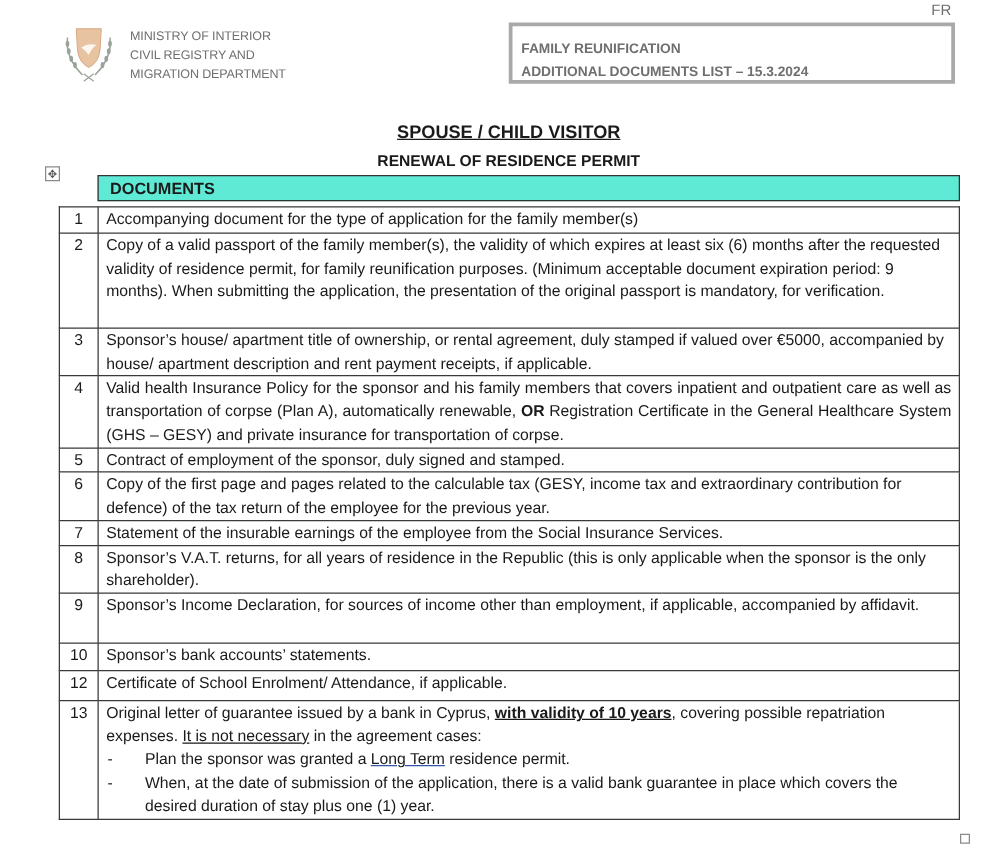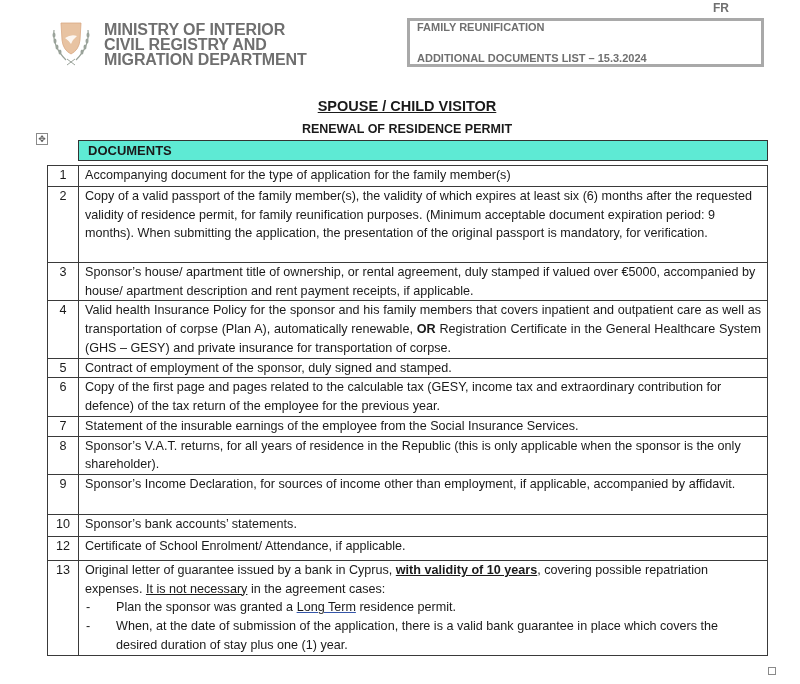--- a/index.html
+++ b/index.html
@@ -1,29 +1,29 @@
 <!DOCTYPE html>
 <html><head>
 <meta charset="utf-8">
 <style>
   html, body { margin:0; padding:0; background:#ffffff; }
   body { width:800px; height:684px; position:relative; overflow:hidden;
          font-family:"Liberation Sans", "DejaVu Sans", sans-serif; color:#1a1a1a; }
 
   .emblem { position:absolute; left:46px; top:20px; width:50px; height:48px; }
-  .ministry { position:absolute; left:104px; top:22px; font-size:16px; font-weight:bold;
+  .ministry { position:absolute; left:104px; top:22px; font-size:10px; font-weight:normal;
               color:#6f6f6f; line-height:15px; letter-spacing:-0.1px; }
   .ministry div { white-space:nowrap; }
 
-  .fr-code { position:absolute; left:713px; top:1px; font-size:12px; font-weight:bold; color:#6f6f6f; }
+  .fr-code { position:absolute; left:745px; top:1px; font-size:12px; font-weight:normal; color:#6f6f6f; }
 
   .title-box { position:absolute; left:407px; top:18px; width:357px; height:49px;
                border:3px solid #a9a9a9; box-sizing:border-box; padding:2px 7px;
                font-size:11px; font-weight:bold; color:#6f6f6f; }
-  .title-box .line1 { position:absolute; top:0; left:7px; white-space:nowrap; }
+  .title-box .line1 { position:absolute; top:12px; left:7px; white-space:nowrap; }
   .title-box .line2 { position:absolute; top:31px; left:7px; white-space:nowrap; }
 
   .doc-heading { position:absolute; left:0; width:800px; text-align:center; font-weight:bold; }
   .doc-heading.h1 { top:98px; font-size:14.5px; text-decoration:underline; left:7px; }
   .doc-heading.h2 { top:122px; font-size:12.5px; left:7px; }
 
   .table-handle { position:absolute; left:36px; top:133px; width:10px; height:10px;
                   border:1px solid #8a8a8a; font-size:9px; line-height:10px; text-align:center;
                   color:#555; background:#fff; cursor:move; }
   .resize-handle { position:absolute; left:768px; top:667px; width:6px; height:6px;

